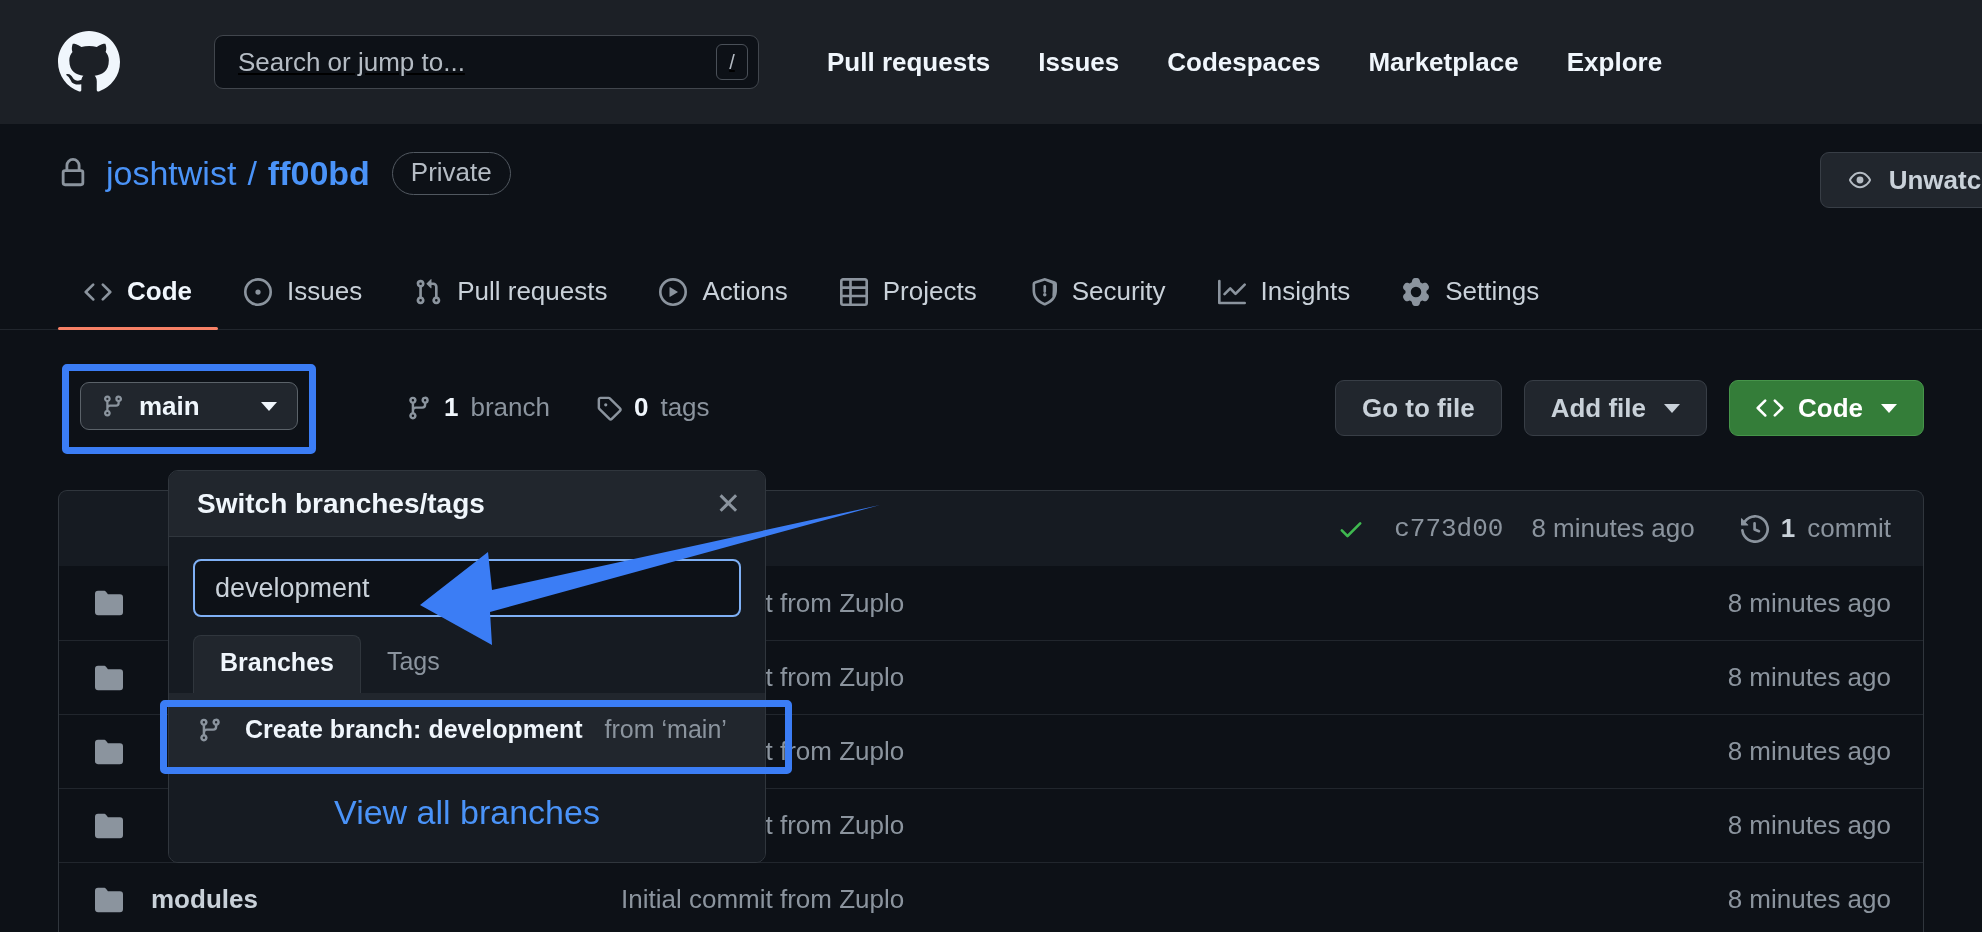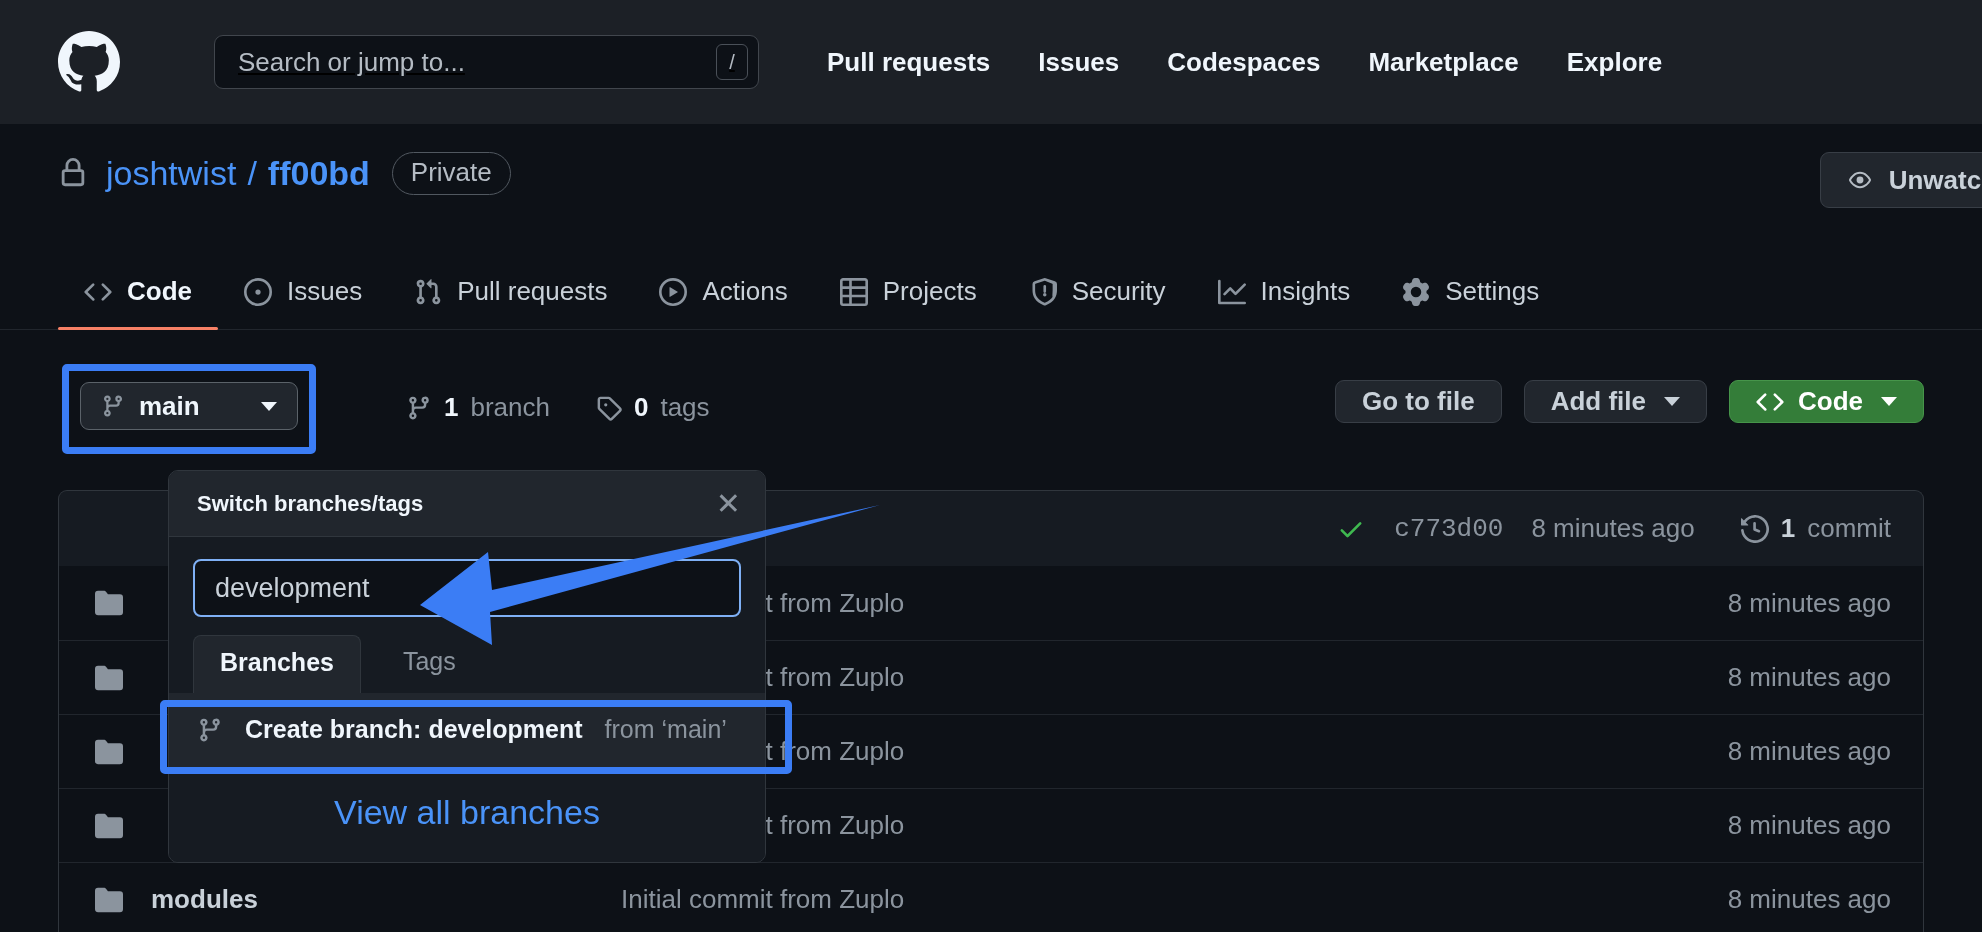--- a/index.html
+++ b/index.html
@@ -108,21 +108,21 @@
     border: 7px solid #3b7df5; border-radius: 5px;
     pointer-events: none;
   }
   .meta-counts { position: absolute; left: 348px; top: 20px; display: flex; align-items: center; gap: 46px; }
   .meta-item { display: flex; align-items: center; gap: 12px; color: #8b949e; font-size: 26px; }
   .meta-item b { color: #f0f6fc; }
   .meta-item svg { color: #8b949e; flex: 0 0 auto; }
 
   .right-actions { position: absolute; right: 0; top: 8px; display: flex; align-items: center; gap: 22px; }
   .btn {
-    height: 43px; border-radius: 9px; display: flex; align-items: center; gap: 14px;
+    height: 56px; border-radius: 9px; display: flex; align-items: center; gap: 14px;
     padding: 0 26px; font-size: 26px; font-weight: bold; white-space: nowrap;
   }
   .btn-default { background: #21262d; border: 1px solid #383e46; color: #c9d1d9; }
   .btn-green { background: #347d39; border: 1px solid #46954a; color: #ffffff; }
 
   
   .commit-bar {
     position: absolute; top: 490px; left: 58px; width: 1866px; height: 76px;
     background: #161b22;
     border: 1px solid #30363d; border-bottom: none;
@@ -161,30 +161,30 @@
     border: 1px solid #30363d; border-radius: 10px;
     overflow: hidden;
     z-index: 30;
   }
   .dd-header {
     height: 66px; background: #21262d;
     display: flex; align-items: center; justify-content: space-between;
     padding: 0 24px 0 28px;
     border-bottom: 1px solid #30363d;
   }
-  .dd-title { color: #f0f6fc; font-size: 22px; font-weight: bold; }
+  .dd-title { color: #f0f6fc; font-size: 28px; font-weight: bold; }
   .dd-close { color: #8b949e; font-size: 30px; line-height: 1; cursor: pointer; }
   .dd-search-wrap { padding: 22px 24px 18px; }
   .dd-search {
     height: 58px; width: 100%;
     background: #0d1117; border: 2px solid #7fb0f5; border-radius: 8px;
     display: flex; align-items: center; padding: 0 20px;
     color: #c9d1d9; font-size: 27px;
   }
-  .dd-tabs { display: flex; padding: 0 24px; gap: 16px; position: relative; }
+  .dd-tabs { display: flex; padding: 0 24px; gap: 0; position: relative; }
   .dd-tab {
     font-size: 25px; padding: 12px 26px 16px;
     color: #8b949e; border-radius: 8px 8px 0 0; cursor: pointer;
   }
   .dd-tab.active { color: #f0f6fc; font-weight: bold; background: #21262d; border: 1px solid #30363d; border-bottom: none; }
   .dd-item {
     display: flex; align-items: center; gap: 22px;
     padding: 22px 24px 22px 28px;
     background: #21262d;
     font-size: 25px;

